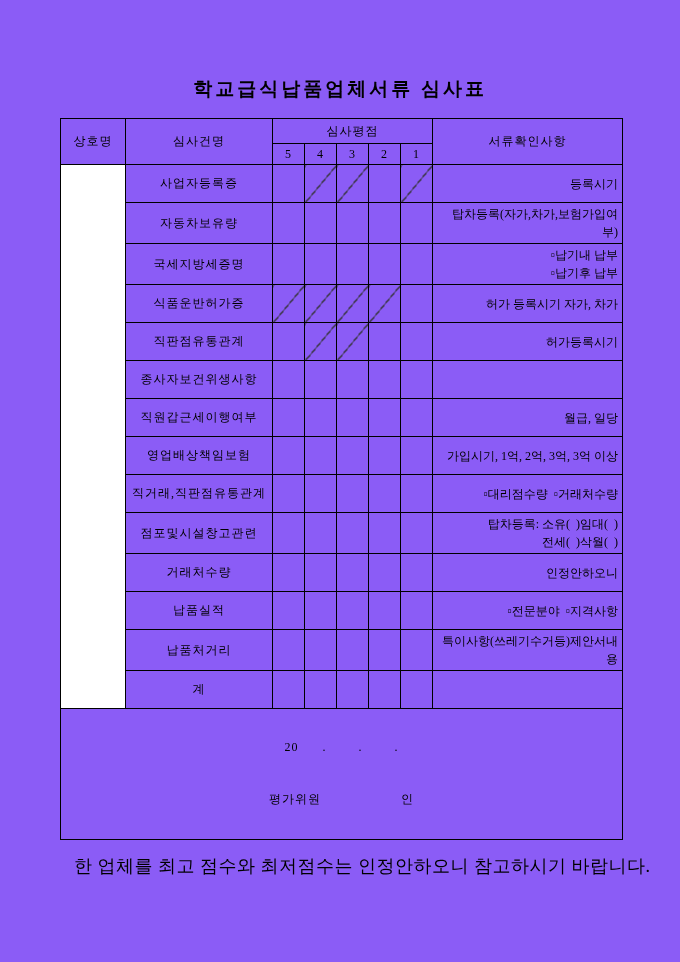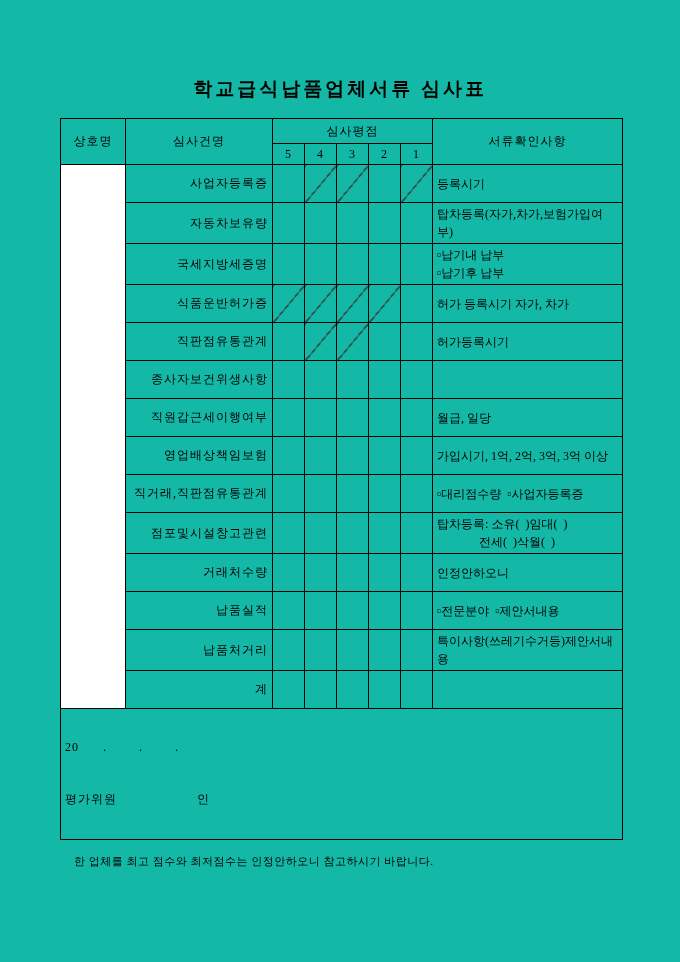--- a/index.html
+++ b/index.html
@@ -4,21 +4,21 @@
 <style>
   html, body {
     margin: 0;
     padding: 0;
     background: #ffffff;
   }
   .page {
     position: relative;
     width: 680px;
     height: 962px;
-    background: #14b8a6;
+    background: #8b5cf6;
     color: #000;
     font-family: "Liberation Serif", "DejaVu Serif", serif;
     overflow: hidden;
   }
   .title {
     margin: 0;
     padding-top: 76px;
     text-align: center;
     font-size: 19px;
     font-weight: bold;
@@ -42,58 +42,58 @@
     font-size: 12px;
     font-weight: normal;
     padding: 2px 4px;
     vertical-align: middle;
   }
   thead th { text-align: center; letter-spacing: 1px; }
   .h-row1 th { height: 20px; }
   .h-row2 th { height: 16px; }
   .company-cell { background: #fff; }
   .item-cell {
-    text-align: right;
+    text-align: center;
     letter-spacing: 1px;
     height: 33px;
   }
   .score-cell { height: 33px; }
   .score-cell.diag {
     background-image: linear-gradient(to bottom right,
       transparent calc(50% - 0.6px),
       #333 calc(50% - 0.6px),
       #333 calc(50% + 0.6px),
       transparent calc(50% + 0.6px));
   }
   .confirm-cell {
-    text-align: left;
+    text-align: right;
     padding: 3px 6px;
   }
   .confirm-cell div {
     white-space: pre-wrap;
     line-height: 1.5;
   }
   .sign-cell {
     height: 126px;
     vertical-align: top;
-    text-align: left;
+    text-align: center;
     padding-top: 36px;
   }
   .sign-date {
     white-space: pre;
     margin-bottom: 36px;
     letter-spacing: 1px;
   }
   .sign-who {
     white-space: pre;
     letter-spacing: 1px;
   }
   .note {
     margin: 14px 0 0 74px;
-    font-size: 11px;
+    font-size: 18px;
     letter-spacing: 0.5px;
   }
 </style>
 </head>
 <body>
 
 <div class="page">
 
   <h1 class="title">학교급식납품업체서류 심사표</h1>
 
@@ -214,21 +214,21 @@
           </td>
         </tr>
         <tr>
           <td class="item-cell">직거래,직판점유통관계</td>
           <td class="score-cell"></td>
           <td class="score-cell"></td>
           <td class="score-cell"></td>
           <td class="score-cell"></td>
           <td class="score-cell"></td>
           <td class="confirm-cell">
-            <div>▫대리점수량  ▫사업자등록증</div>
+            <div>▫대리점수량  ▫거래처수량</div>
           </td>
         </tr>
         <tr>
           <td class="item-cell">점포및시설창고관련</td>
           <td class="score-cell"></td>
           <td class="score-cell"></td>
           <td class="score-cell"></td>
           <td class="score-cell"></td>
           <td class="score-cell"></td>
           <td class="confirm-cell">
@@ -248,21 +248,21 @@
           </td>
         </tr>
         <tr>
           <td class="item-cell">납품실적</td>
           <td class="score-cell"></td>
           <td class="score-cell"></td>
           <td class="score-cell"></td>
           <td class="score-cell"></td>
           <td class="score-cell"></td>
           <td class="confirm-cell">
-            <div>▫전문분야  ▫제안서내용</div>
+            <div>▫전문분야  ▫지격사항</div>
           </td>
         </tr>
         <tr>
           <td class="item-cell">납품처거리</td>
           <td class="score-cell"></td>
           <td class="score-cell"></td>
           <td class="score-cell"></td>
           <td class="score-cell"></td>
           <td class="score-cell"></td>
           <td class="confirm-cell">

